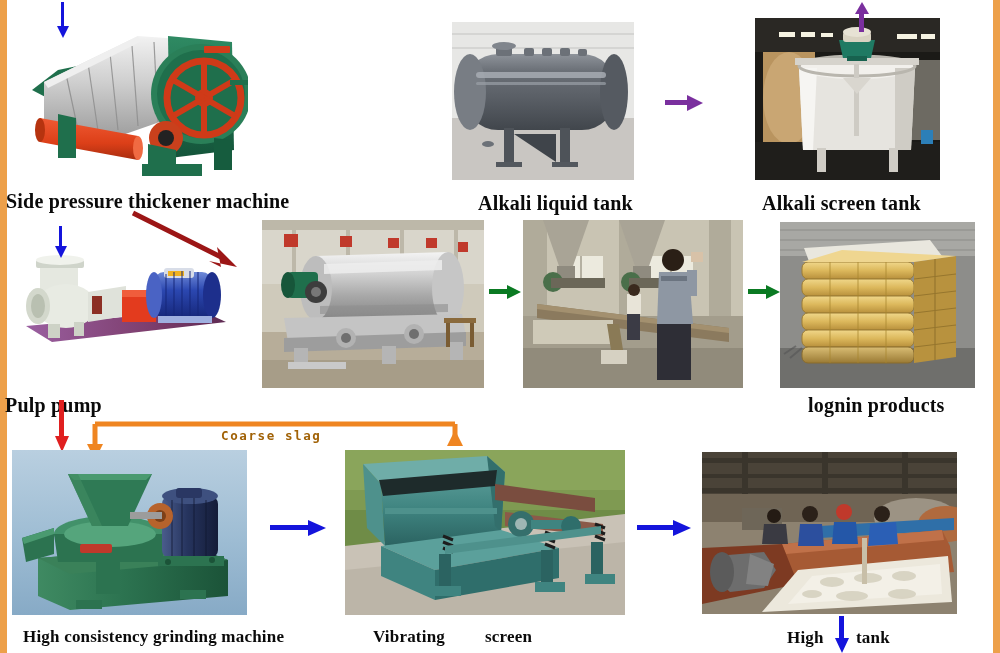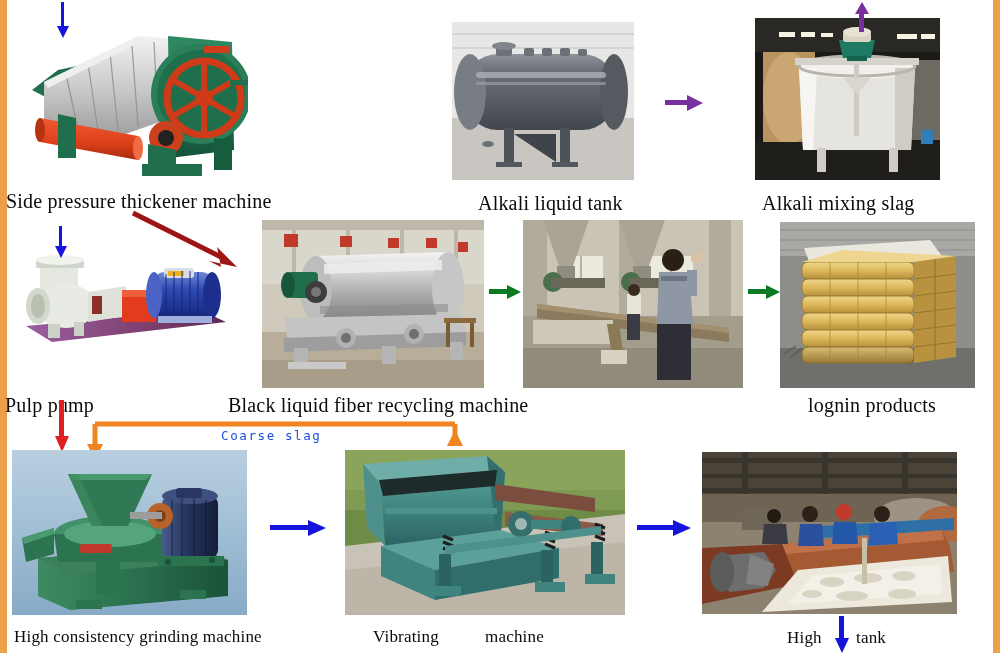--- a/index.html
+++ b/index.html
@@ -4,41 +4,42 @@
 <title>Pulp Process Flow</title>
 <style>
   html,body{margin:0;padding:0;background:#ffffff;}
   body{
     font-family:"Liberation Serif", serif;
     width:1000px;height:653px;overflow:hidden;
   }
   #diagram{
     position:relative;width:1000px;height:531px;background:#fff;
     box-sizing:border-box;
+    font-weight:bold;
   }
   
   .frame-bar{position:absolute;background:#eda04a;}
   #frame-left{left:0;top:0;width:7px;height:653px;}
   #frame-right{right:0;top:0;width:7px;height:653px;}
 
   .photo{position:absolute;overflow:hidden;background:#fff;}
   .caption{
     position:absolute;color:#0a0a0a;white-space:pre;
     font-family:"Liberation Serif", serif;
     letter-spacing:.2px;
   }
   .cap-lg{font-size:20px;}
   .cap-sm{font-size:17px;}
 
   
   .arrow{position:absolute;}
   .arrow .shaft{position:absolute;}
   .arrow .head{position:absolute;width:0;height:0;}
 
-  .lbl-orange{color:#1d4ed8;font-family:"DejaVu Sans Mono", monospace;font-size:12.5px;letter-spacing:1.6px;}
+  .lbl-orange{color:#a16207;font-family:"DejaVu Sans Mono", monospace;font-size:12.5px;letter-spacing:1.6px;}
 </style>
 </head>
 <body>
 
 <div id="diagram">
 
   <div class="frame-bar" id="frame-left"></div>
   <div class="frame-bar" id="frame-right"></div>
 
   <div class="photo" style="left:18px;top:18px;width:230px;height:160px;">
@@ -208,21 +209,21 @@
 
       <rect x="166" y="112" width="12" height="14" fill="#2c7fb8"></rect>
     </svg>
   </div>
 
   <div class="arrow" style="left:855px;top:2px;width:14px;height:30px;">
     <div class="shaft" style="left:4px;top:10px;width:5px;height:20px;background:#7a2f9e;"></div>
     <div class="head" style="left:0;top:0;border-left:7px solid transparent;border-right:7px solid transparent;border-bottom:12px solid #7a2f9e;"></div>
   </div>
 
-  <div class="caption cap-lg" style="left:762px;top:192px;">Alkali mixing slag</div>
+  <div class="caption cap-lg" style="left:762px;top:192px;">Alkali screen tank</div>
 
   <div class="photo" style="left:18px;top:238px;width:215px;height:122px;">
     <svg viewBox="0 0 215 122" width="215" height="122">
       <defs>
         <linearGradient id="blueMotor" x1="0" y1="0" x2="0" y2="1">
           <stop offset="0%" stop-color="#6f8ad8"></stop>
             <stop offset="40%" stop-color="#2b47b0"></stop>
           <stop offset="100%" stop-color="#16277a"></stop>
         </linearGradient>
         <linearGradient id="baseP" x1="0" y1="0" x2="1" y2="0">
@@ -337,21 +338,20 @@
       <rect x="120" y="126" width="14" height="18" fill="#b5b5b5"></rect>
       <rect x="188" y="122" width="13" height="18" fill="#b5b5b5"></rect>
       <rect x="26" y="142" width="58" height="7" fill="#c9c9c9"></rect>
 
       <rect x="182" y="98" width="32" height="5" fill="#8a6a3c"></rect>
       <rect x="184" y="103" width="4" height="24" fill="#7a5c33"></rect>
       <rect x="208" y="103" width="4" height="24" fill="#7a5c33"></rect>
     </svg>
   </div>
 
-  <div class="caption cap-lg" style="left:228px;top:394px;">Black liquid fiber recycling machine</div>
 
   <div class="arrow" style="left:489px;top:285px;width:34px;height:14px;">
     <div class="shaft" style="left:0;top:4px;width:20px;height:5px;background:#0a7a22;"></div>
     <div class="head" style="left:18px;top:0;border-top:7px solid transparent;border-bottom:7px solid transparent;border-left:14px solid #0a7a22;"></div>
   </div>
 
   <div class="photo" style="left:523px;top:220px;width:220px;height:168px;">
     <svg viewBox="0 0 220 168" width="220" height="168">
       <rect x="0" y="0" width="220" height="168" fill="#b9b4a4"></rect>
 
@@ -557,21 +557,21 @@
       <circle cx="148" cy="66" r="13" fill="#b7632c"></circle>
       <circle cx="148" cy="66" r="6" fill="#7d4018"></circle>
       <rect x="118" y="62" width="32" height="7" fill="#9c9c9c"></rect>
 
       <rect x="146" y="106" width="66" height="10" fill="#2c7350"></rect>
       <circle cx="156" cy="112" r="3" fill="#1b5338"></circle>
         <circle cx="200" cy="110" r="3" fill="#1b5338"></circle>
     </svg>
   </div>
 
-  <div class="caption cap-sm" style="left:14px;top:627px;">High consistency grinding machine</div>
+  <div class="caption cap-sm" style="left:23px;top:627px;">High consistency grinding machine</div>
 
   <div class="arrow" style="left:270px;top:520px;width:58px;height:16px;">
     <div class="shaft" style="left:0;top:5px;width:40px;height:5px;background:#1414dc;"></div>
     <div class="head" style="left:38px;top:0;border-top:8px solid transparent;border-bottom:8px solid transparent;border-left:18px solid #1414dc;"></div>
   </div>
 
   <div class="photo" style="left:345px;top:450px;width:280px;height:165px;">
     <svg viewBox="0 0 280 165" width="280" height="165">
       <defs>
         <linearGradient id="tealG" x1="0" y1="0" x2="0" y2="1">
@@ -622,21 +622,21 @@
 
       <rect x="86" y="136" width="30" height="10" fill="#3f8480"></rect>
       <rect x="190" y="132" width="30" height="10" fill="#3f8480"></rect>
       <rect x="240" y="124" width="30" height="10" fill="#3f8480"></rect>
 
       <path d="M100 96 L256 76 L256 84 L100 104 Z" fill="#4e918c"></path>
     </svg>
   </div>
 
   <div class="caption cap-sm" style="left:373px;top:627px;">Vibrating</div>
-  <div class="caption cap-sm" style="left:485px;top:627px;">machine</div>
+  <div class="caption cap-sm" style="left:485px;top:627px;">screen</div>
 
   <div class="arrow" style="left:637px;top:520px;width:56px;height:16px;">
     <div class="shaft" style="left:0;top:5px;width:38px;height:5px;background:#1414dc;"></div>
     <div class="head" style="left:36px;top:0;border-top:8px solid transparent;border-bottom:8px solid transparent;border-left:18px solid #1414dc;"></div>
   </div>
 
   <div class="photo" style="left:702px;top:452px;width:255px;height:162px;">
     <svg viewBox="0 0 255 162" width="255" height="162">
       <rect x="0" y="0" width="255" height="162" fill="#8d8270"></rect>
 

